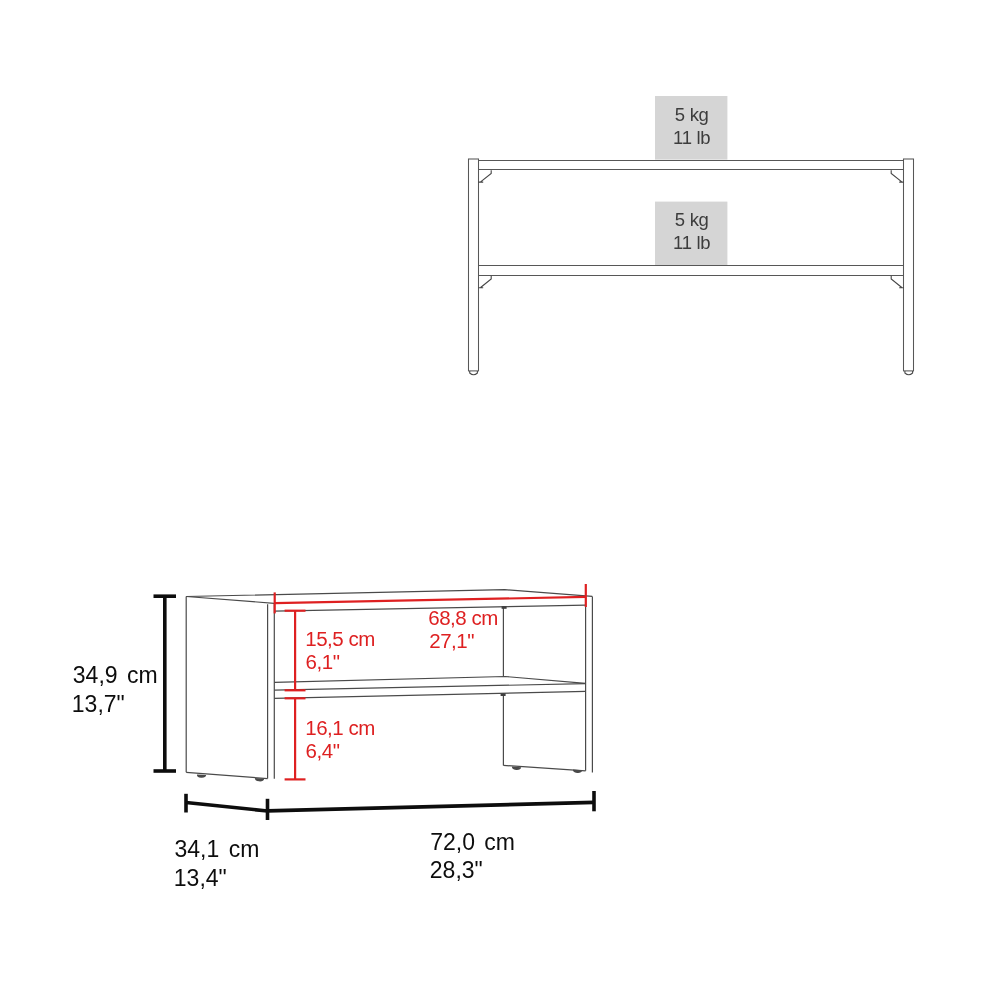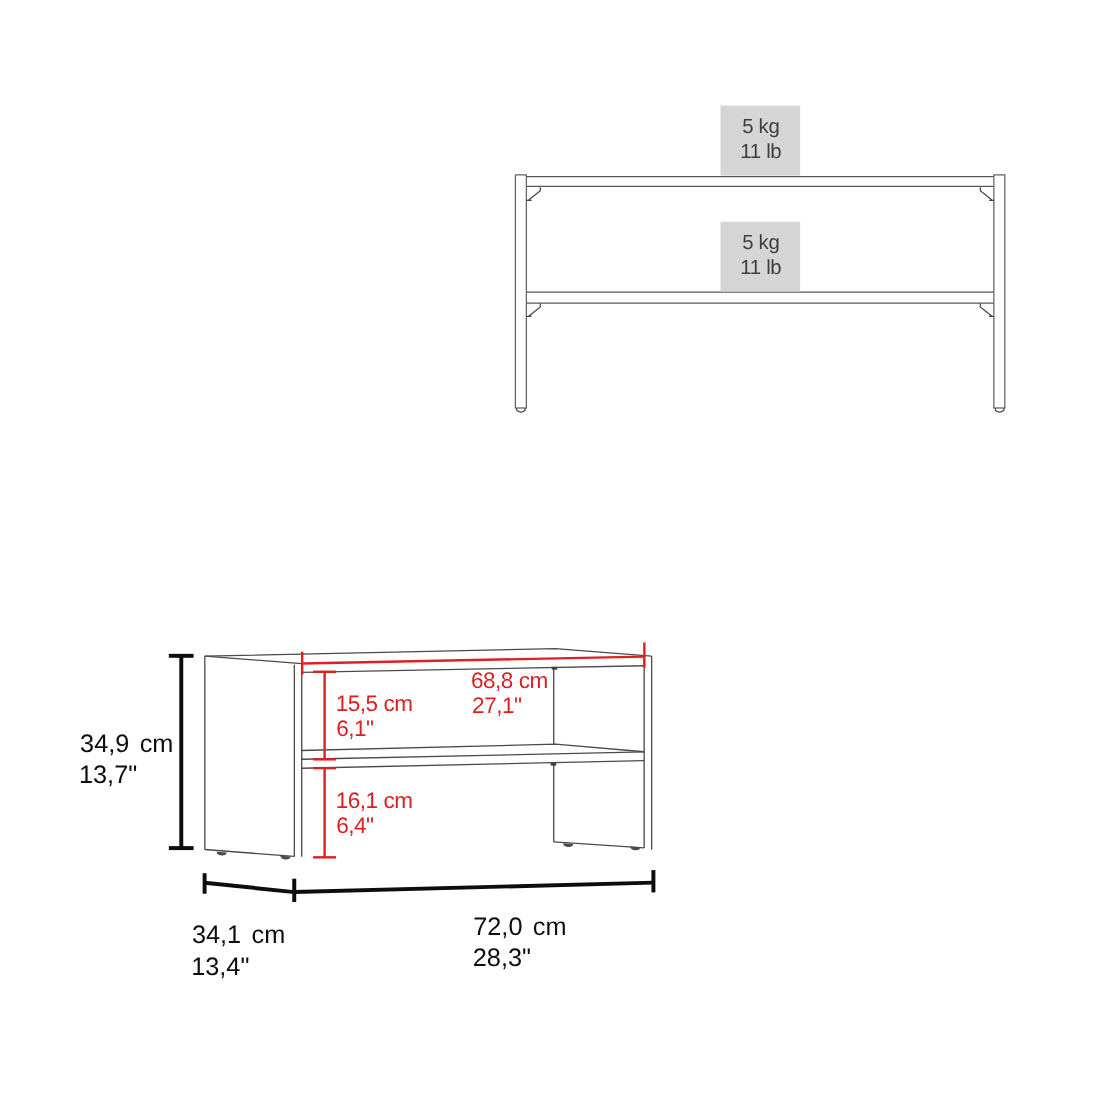--- a/index.html
+++ b/index.html
@@ -1,16 +1,16 @@
 <!DOCTYPE html>
 <html><head>
 <meta charset="utf-8">
 <style>
   html,body{margin:0;padding:0;background:#ffffff;}
-  .wrap{width:1000px;height:1000px;position:relative;overflow:hidden;background:#fdba74;}
+  .wrap{width:1000px;height:896px;position:relative;overflow:hidden;background:#b91c1c;}
   svg{display:block;}
   text{font-family:"Liberation Sans", sans-serif;}
 </style>
 </head>
 <body>
 <div class="wrap">
 <svg width="1000" height="1000" viewBox="0 0 1000 1000">
 
 <rect x="0" y="0" width="1000" height="1000" fill="#ffffff"></rect>
 

